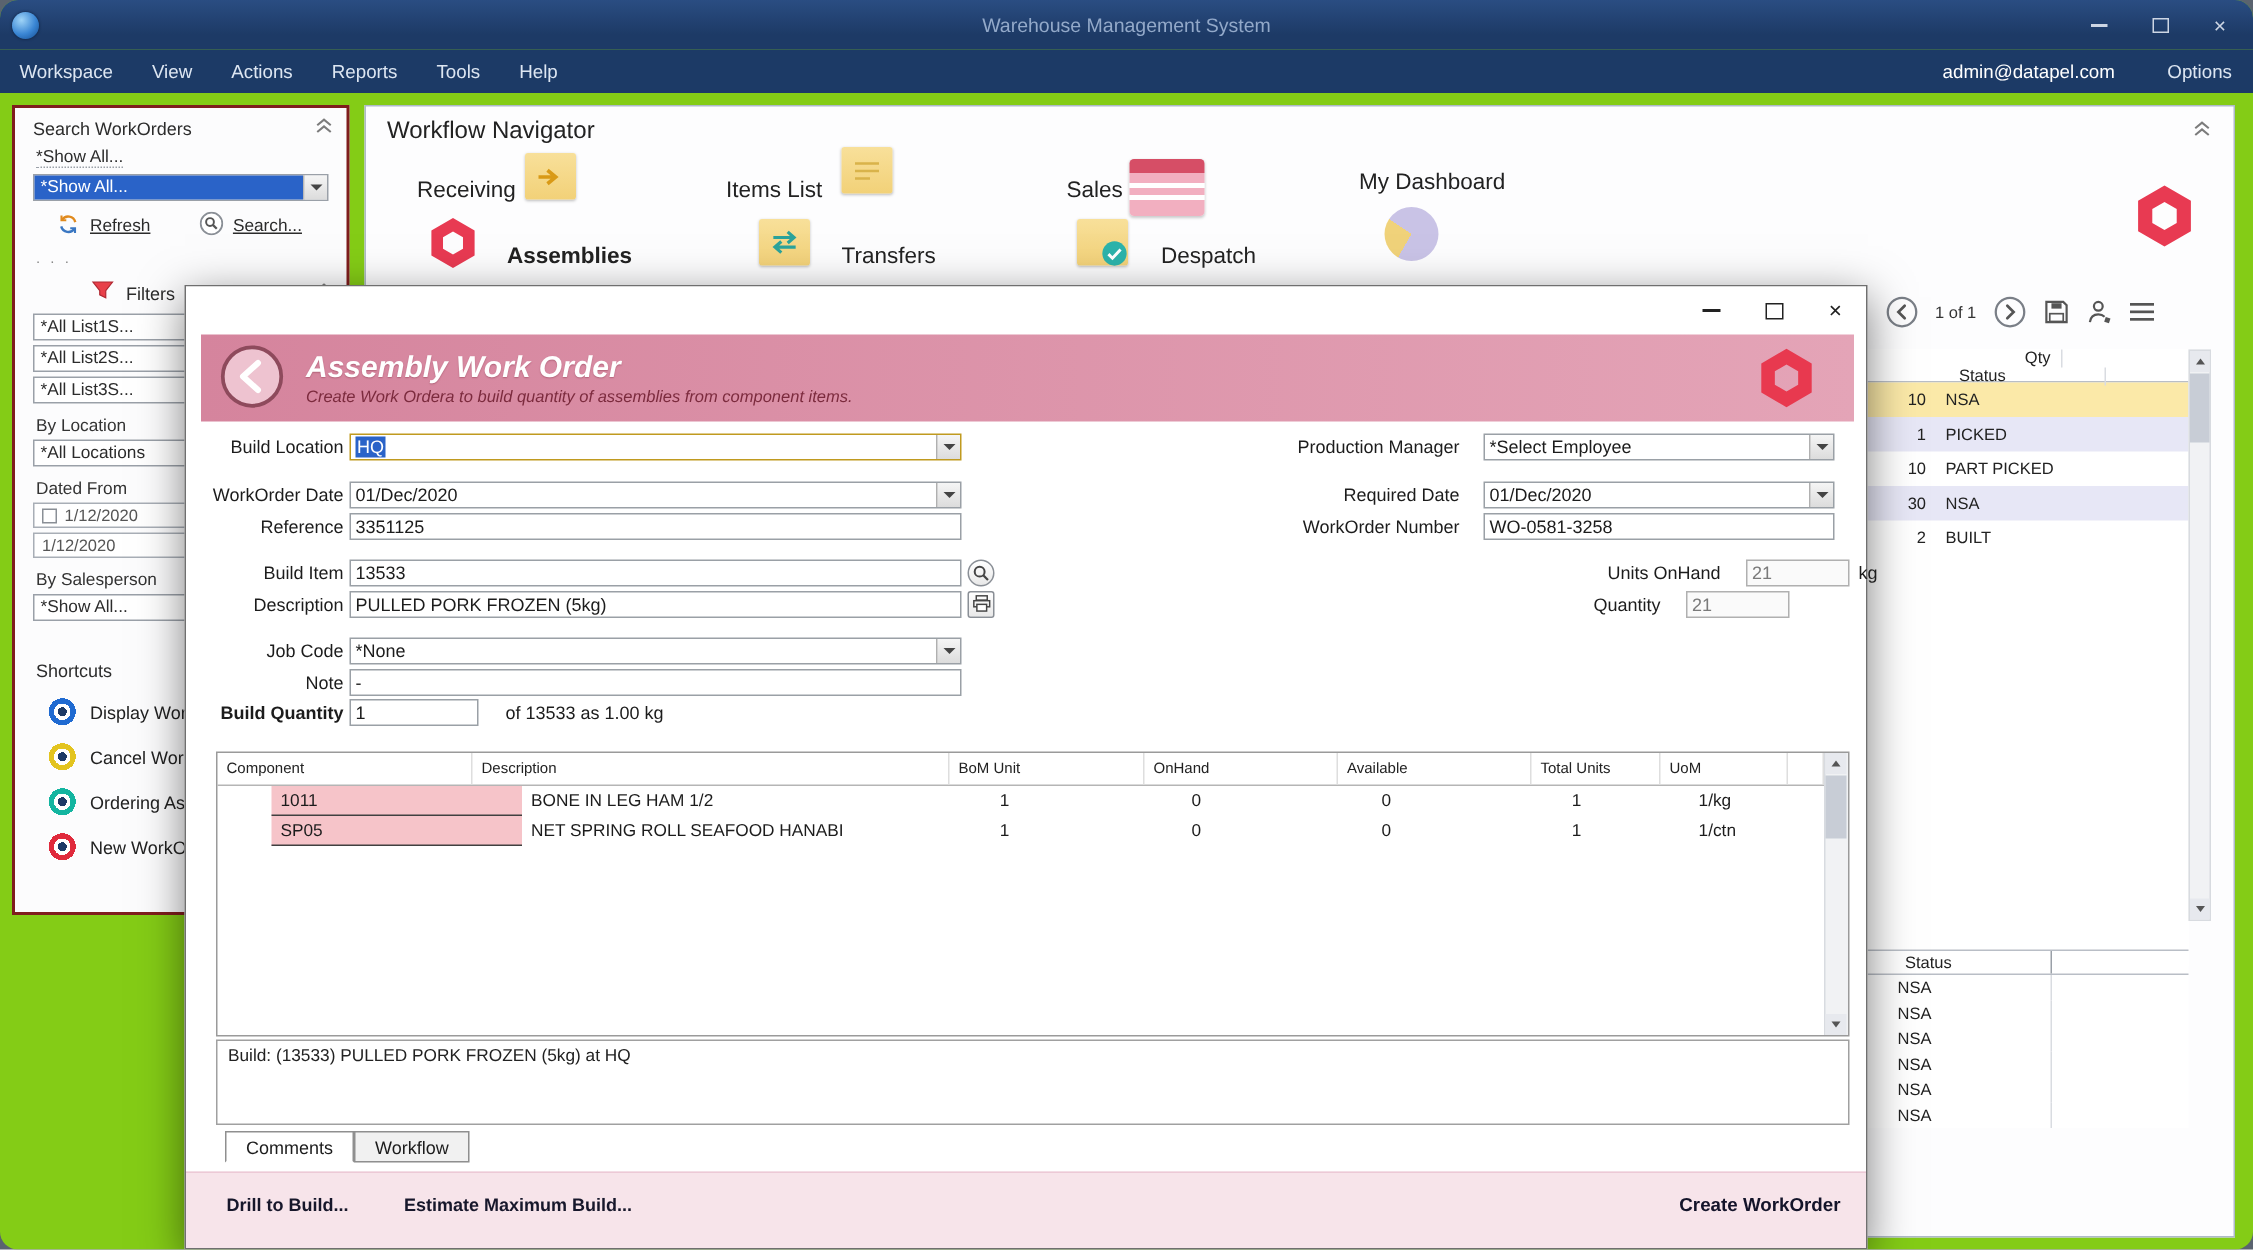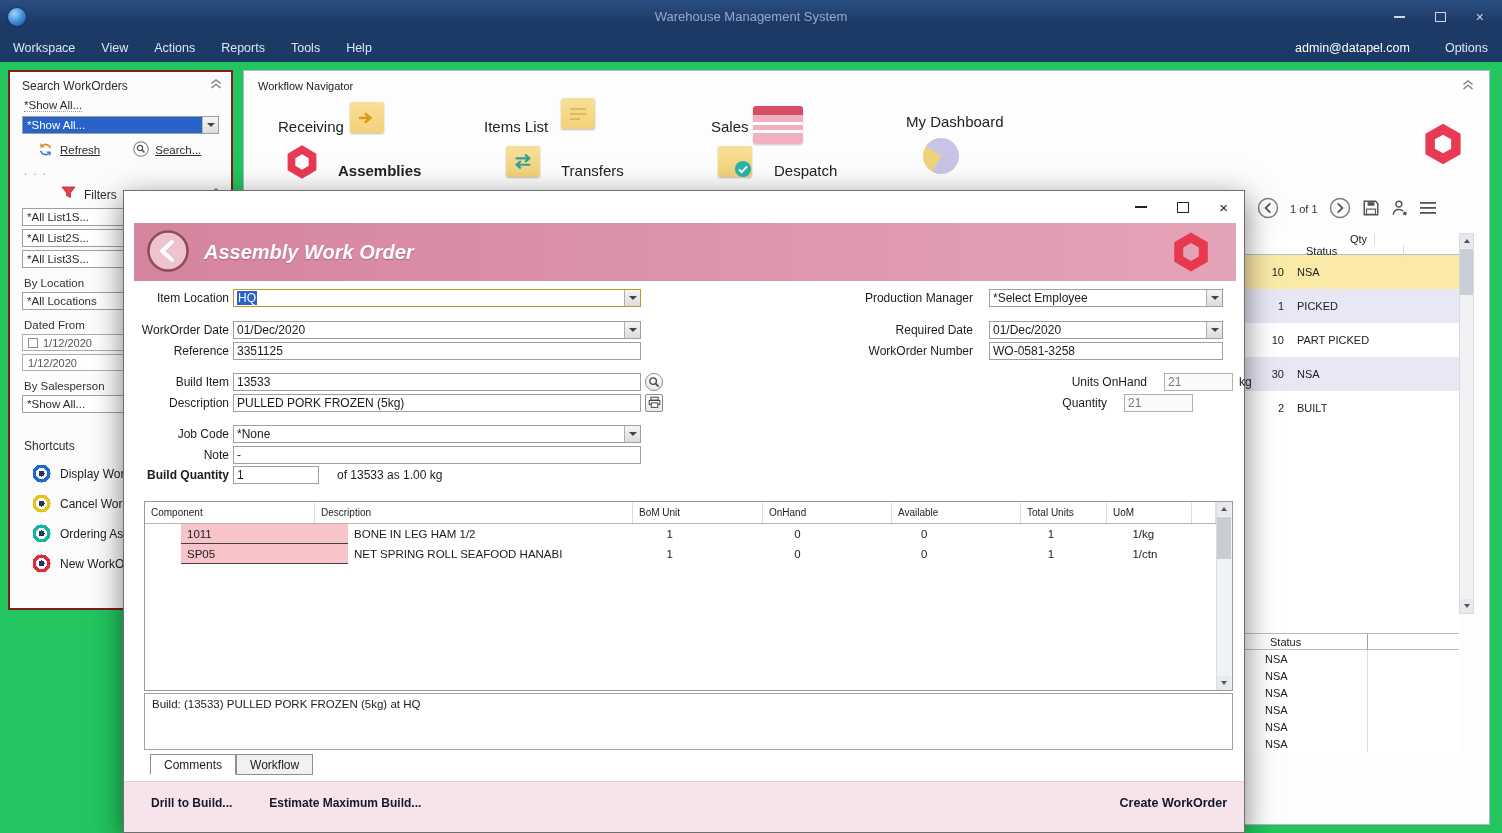--- a/index.html
+++ b/index.html
@@ -1,17 +1,17 @@
 <!DOCTYPE html>
 <html><head>
 <meta charset="utf-8">
 <style>
   * { box-sizing: border-box; margin: 0; padding: 0; }
   body { margin:0; background:#5a636f; font-family:"Liberation Sans",sans-serif; }
-  .app { position:relative; width:1502px; height:833px; background:#22c55e; overflow:hidden; }
+  .app { position:relative; width:1502px; height:833px; background:#84cc16; overflow:hidden;border-radius:12px; }
 
   
   .titlebar { position:absolute; top:0; left:0; right:0; height:33px;
     background:linear-gradient(180deg,#2a4d82,#1d3a66 70%); display:flex; align-items:center; }
   .app-icon { width:18px; height:18px; margin-left:8px; border-radius:50%;
     background:radial-gradient(circle at 35% 30%,#9fd4f7,#3a86d4 55%,#134b8f); box-shadow:0 0 2px #0a1e3a; }
   .win-title { position:absolute; left:0; right:0; text-align:center; color:#93a9c9; font-size:13px; pointer-events:none; }
   .win-controls { margin-left:auto; display:flex; align-items:center; gap:30px; padding-right:18px; }
   .wc { color:#cdd6e4; font-size:14px; line-height:14px; cursor:default; }
   .wc-min { width:11px; height:2px; background:#cdd6e4; display:inline-block; }
@@ -53,21 +53,21 @@
   .shortcut { display:flex; align-items:center; gap:9px; margin:11px 0 0 22px; font-size:12px; color:#222; }
   .donut { width:19px; height:19px; border-radius:50%; flex:0 0 auto; }
   .sc-blue  { background:radial-gradient(circle,#1d3a66 0 3px,#fff 3px 5.5px,#1f6ad1 5.5px 9px,transparent 9px); }
   .sc-yellow{ background:radial-gradient(circle,#1d3a66 0 3px,#fff 3px 5.5px,#e3c41f 5.5px 9px,transparent 9px); }
   .sc-teal  { background:radial-gradient(circle,#1d3a66 0 3px,#fff 3px 5.5px,#13b5a0 5.5px 9px,transparent 9px); }
   .sc-red   { background:radial-gradient(circle,#1d3a66 0 3px,#fff 3px 5.5px,#e02a3c 5.5px 9px,transparent 9px); }
 
   
   .main-panel { position:absolute; left:243px; top:8px; width:1247px; bottom:8px;
     background:#fdfdfe; border:1px solid #aeb9c9; }
-  .nav-header { display:flex; align-items:center; justify-content:space-between; padding:8px 14px 2px; font-size:11px; color:#222; }
+  .nav-header { display:flex; align-items:center; justify-content:space-between; padding:8px 14px 2px; font-size:16px; color:#222; }
   .wf-label { position:absolute; font-size:15px; color:#222; white-space:nowrap; }
   .wf-label.bold { font-weight:bold; }
   .note { position:absolute; width:34px; height:31px; background:linear-gradient(#f8e09a,#f2d178);
     border-radius:2px; box-shadow:0 1px 2px rgba(0,0,0,.25); display:flex; align-items:center; justify-content:center; }
   .sales-card { position:absolute; width:50px; height:38px; border-radius:3px; box-shadow:0 1px 2px rgba(0,0,0,.2);
     background:linear-gradient(#d64e66 0 9px,#f2afc0 9px 16px,#ffffff 16px 19px,#f2afc0 19px 24px,#ffffff 24px 27px,#f2afc0 27px); }
   .pie { position:absolute; width:36px; height:36px; border-radius:50%;
     background:conic-gradient(from 210deg,#f0d27a 0 26%,#c9c3e6 26% 100%); }
   .hex { display:inline-block; line-height:0; }
   .hex-assemblies { position:absolute; left:40px; top:73px; }
@@ -76,21 +76,21 @@
   
   .right-area { position:absolute; left:1245px; top:133px; width:245px; height:630px; font-size:11px; color:#222; }
   .pager-row { display:flex; align-items:center; gap:11px; padding-left:12px; height:28px; }
   .pager-text { font-size:11px; color:#333; }
   .rgrid { position:absolute; left:0; top:38px; width:214px; background:#fff; }
   .rg-head { display:flex; height:22px; border-bottom:1px solid #b9bec6; background:#fff; align-items:center;flex-direction:column; }
   .rg-head span { border-right:1px solid #d9dce1; height:100%; display:flex; align-items:center; }
   .rg-qty { width:46px; justify-content:flex-end; padding-right:7px; }
   .rg-status { width:104px; padding-left:6px; }
   .rg-fill { flex:1; border-right:none !important; }
-  .rg-row { display:flex; height:34px; align-items:center; }
+  .rg-row { display:flex; height:23px; align-items:center; }
   .rg-row .q { width:46px; text-align:right; padding-right:7px; }
   .rg-row .s { width:160px; padding-left:6px; white-space:nowrap; }
   .bg-yellow { background:#fbe9a8; }
   .bg-lav { background:#e7e7f6; }
   .rgrid2 { position:absolute; left:0; top:438px; width:214px; background:#fff; }
   .rg2-head { display:flex; height:17px; border-top:1px solid #b9bec6; border-bottom:1px solid #b9bec6; align-items:center; }
   .rg2-head span { width:123px; border-right:1px solid #9aa0a8; padding-left:25px; height:100%; display:flex; align-items:center; }
   .rg2-row { height:17px; width:123px; border-right:1px solid #d9dce1; display:flex; align-items:center; padding-left:20px; }
   .vscroll { position:absolute; left:214px; top:38px; width:15px; height:381px; background:#f1f2f4; border:1px solid #d8dbe0; }
   .sb-btn { position:absolute; left:0; width:13px; height:14px; background:#e7e9ee; display:flex; align-items:center; justify-content:center; }
@@ -466,30 +466,31 @@
 
     <div class="dlg-header">
       <span>
         <svg width="44" height="44" viewBox="0 0 44 44">
             <circle cx="22" cy="22" r="19.5" fill="#eec3d0" stroke="#8e4a5c" stroke-width="2.5"></circle>
             <path d="M26 13L16 22l10 9" fill="none" stroke="#fff" stroke-width="4" stroke-linecap="round" stroke-linejoin="round"></path>
           </svg>
       </span>
       <div class="dlg-titles">
         <div class="dlg-title">Assembly Work Order</div>
+        <div class="dlg-subtitle">Create Work Ordera to build quantity of assemblies from component items.</div>
       </div>
       <span class="hex">
         <svg width="42" height="42" viewBox="0 0 40 40">
             <path fill="#e8394f" fill-rule="evenodd" d="M20 1.5 36 10.75 36 29.25 20 38.5 4 29.25 4 10.75 Z M20 11.5 27.4 15.75 27.4 24.25 20 28.5 12.6 24.25 12.6 15.75 Z"></path>
           </svg>
       </span>
     </div>
 
     <div class="fr" style="top:97px; left:0;">
-      <span class="flabel lw105">Item Location</span>
+      <span class="flabel lw105">Build Location</span>
       <div class="finput w408 yellow-border">
         <span class="sel-span">HQ</span>
         <span class="dd">
             <i class="tri"></i>
           </span>
       </div>
     </div>
     <div class="fr" style="top:97px; left:700px;">
       <span class="flabel lw149">Production Manager</span>
       <div class="finput w234">

